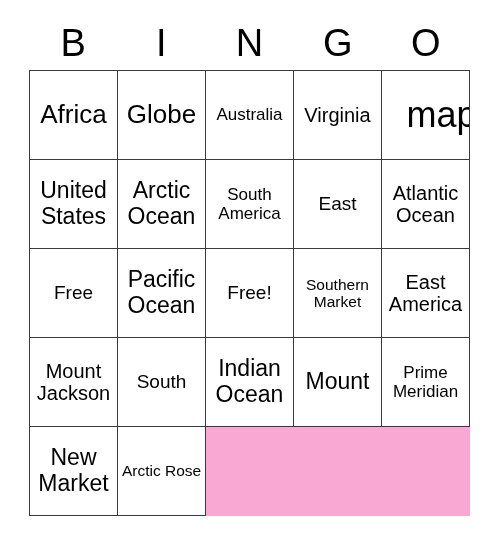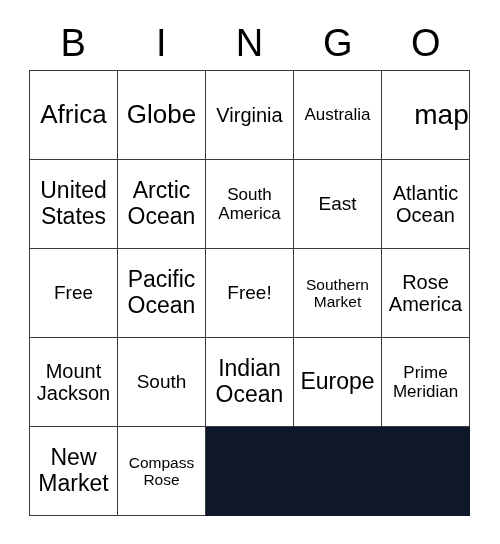--- a/index.html
+++ b/index.html
@@ -44,21 +44,21 @@
     left: 29px;
     top: 70px;
     width: 441px;
     height: 446px;
     display: grid;
     grid-template-columns: repeat(5, 1fr);
     grid-template-rows: repeat(5, 1fr);
     border-top: 1.5px solid #3a3a3a;
     border-left: 1.5px solid #3a3a3a;
     box-sizing: border-box;
-    background: #0f172a;
+    background: #f9a8d4;
   }
   .cell {
     border-right: 1.5px solid #3a3a3a;
     border-bottom: 1.5px solid #3a3a3a;
     box-sizing: border-box;
     display: flex;
     align-items: center;
     justify-content: center;
     text-align: center;
     padding: 2px 3px;
@@ -66,21 +66,21 @@
     background: #ffffff;
   }
   .cell-text {
     display: block;
     line-height: 1.12;
     color: #000000;
     word-break: normal;
     hyphens: none;
   }
   
-  .s-xxl .cell-text { font-size: 28px; margin-left: 32px; }
+  .s-xxl .cell-text { font-size: 36px; margin-left: 32px; }
   .s-xl  .cell-text { font-size: 19px; }
   .s-lg  .cell-text { font-size: 26px; }
   .s-md  .cell-text { font-size: 23px; }
   .s-sm  .cell-text { font-size: 20px; }
   .s-xs  .cell-text { font-size: 17px; }
   .s-xxs .cell-text { font-size: 15.5px; }
 </style>
 </head>
 <body>
 
@@ -94,25 +94,25 @@
     <div class="header-letter">O</div>
   </div>
 
   <div class="grid" id="bingo-grid">
       <div class="cell s-lg">
         <span class="cell-text">Africa</span>
       </div>
       <div class="cell s-lg">
         <span class="cell-text">Globe</span>
       </div>
+      <div class="cell s-xs">
+        <span class="cell-text">Australia</span>
+      </div>
       <div class="cell s-sm">
         <span class="cell-text">Virginia</span>
-      </div>
-      <div class="cell s-xs">
-        <span class="cell-text">Australia</span>
       </div>
       <div class="cell s-xxl">
         <span class="cell-text">map</span>
       </div>
       <div class="cell s-md">
         <span class="cell-text">United States</span>
       </div>
       <div class="cell s-md">
         <span class="cell-text">Arctic Ocean</span>
       </div>
@@ -131,38 +131,38 @@
       <div class="cell s-md">
         <span class="cell-text">Pacific Ocean</span>
       </div>
       <div class="cell s-xl">
         <span class="cell-text">Free!</span>
       </div>
       <div class="cell s-xxs">
         <span class="cell-text">Southern Market</span>
       </div>
       <div class="cell s-sm">
-        <span class="cell-text">Rose America</span>
+        <span class="cell-text">East America</span>
       </div>
       <div class="cell s-sm">
         <span class="cell-text">Mount Jackson</span>
       </div>
       <div class="cell s-xl">
         <span class="cell-text">South</span>
       </div>
       <div class="cell s-md">
         <span class="cell-text">Indian Ocean</span>
       </div>
       <div class="cell s-md">
-        <span class="cell-text">Europe</span>
+        <span class="cell-text">Mount</span>
       </div>
       <div class="cell s-xs">
         <span class="cell-text">Prime Meridian</span>
       </div>
       <div class="cell s-md">
         <span class="cell-text">New Market</span>
       </div>
       <div class="cell s-xxs">
-        <span class="cell-text">Compass Rose</span>
+        <span class="cell-text">Arctic Rose</span>
       </div>
     </div>
 
 </div>
 
 </body></html>

